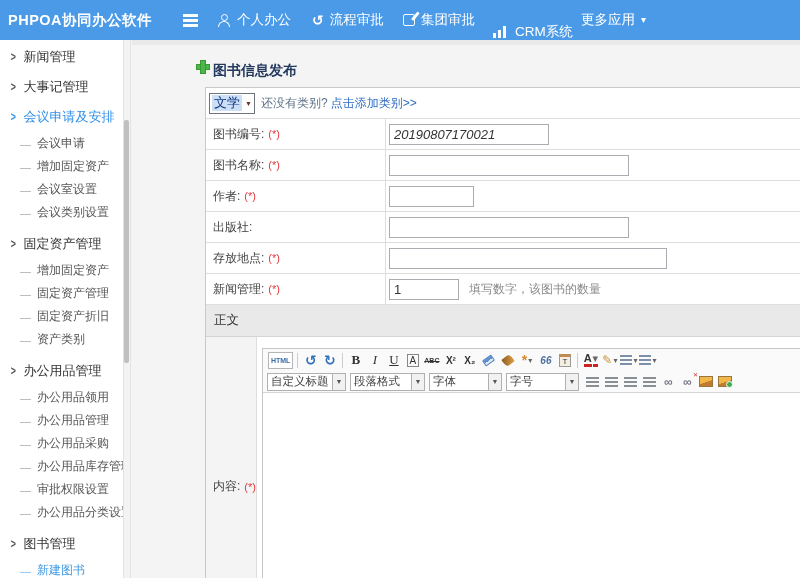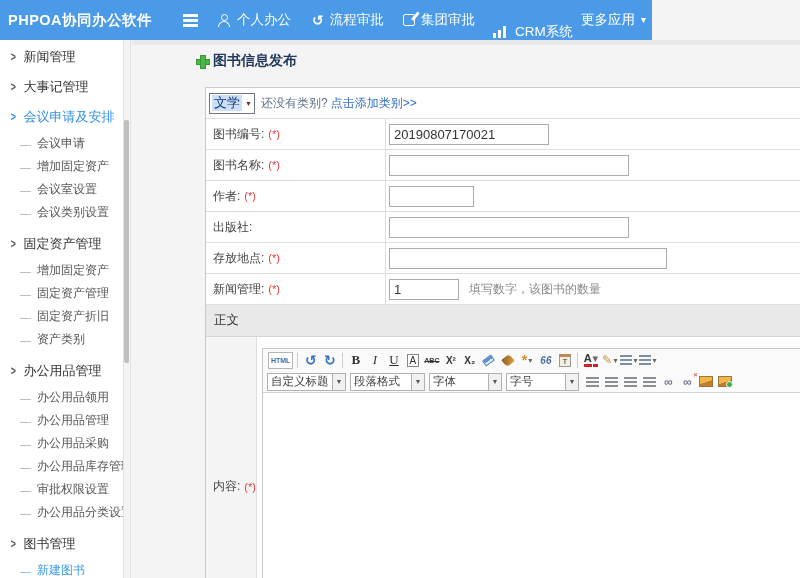--- a/index.html
+++ b/index.html
@@ -1,20 +1,20 @@
 <!DOCTYPE html>
 <html><head>
 <meta charset="utf-8">
 <style>
   html,body{margin:0;padding:0;width:800px;height:578px;overflow:hidden;
     font-family:"Liberation Sans","DejaVu Sans",sans-serif;background:#f4f4f4;}
   *{box-sizing:border-box;}
 
   
-  .navbar{position:absolute;left:0;top:0;width:652px;height:40px;background:#4a9ae8;z-index:5;}
+  .navbar{position:absolute;left:0;top:0;width:800px;height:40px;background:#4a9ae8;z-index:5;}
   .brand{position:absolute;left:8px;top:0;height:40px;line-height:40px;color:#fff;
     font-size:14.5px;font-weight:bold;letter-spacing:.5px;}
   .burger{position:absolute;left:183px;top:14px;width:15px;height:13px;cursor:pointer;}
   .burger i{display:block;width:15px;height:2.5px;background:#fff;margin-bottom:2.5px;}
   .nav-item{position:absolute;top:0;height:40px;display:flex;align-items:center;gap:6px;
     color:#fff;font-size:13.5px;cursor:pointer;white-space:nowrap;}
   .ic{display:inline-block;position:relative;}
   .ic-user-icon{width:13px;height:13px;}
   .ic-user-icon::before{content:"";position:absolute;left:3px;top:0;width:5px;height:5px;
     border:1.5px solid #fff;border-radius:50%;}
@@ -51,21 +51,21 @@
 
   
   .content{position:absolute;left:132px;top:40px;width:668px;height:538px;background:#f4f4f4;}
   .topstrip{position:absolute;left:0;top:0;width:668px;height:5px;background:#e9e9e9;}
   .page-title{position:absolute;left:64px;top:12px;display:flex;align-items:center;gap:5px;}
   .plus-icon{position:relative;width:12px;height:12px;}
   .plus-icon::before{content:"";position:absolute;left:0;top:4px;width:12px;height:4px;
     background:#4cb748;border:1px solid #379a33;}
   .plus-icon::after{content:"";position:absolute;left:4px;top:0;width:4px;height:12px;
     background:#4cb748;border:1px solid #379a33;}
-  .title-text{font-size:14px;font-weight:bold;color:#24395e;}
+  .title-text{font-size:14px;font-weight:bold;color:#24395e;margin-top:10px;}
 
   
   .form-table{position:absolute;left:73px;top:47px;width:600px;
     border-top:1px solid #c9c9c9;border-left:1px solid #c9c9c9;background:#fff;}
   .frow{display:flex;height:31px;border-bottom:1px solid #dedede;background:#fff;}
   .flabel{width:180px;display:flex;align-items:center;padding-left:7px;font-size:12px;
     color:#444;border-right:1px solid #dedede;white-space:nowrap;}
   .star{color:#e4393c;margin-left:4px;font-size:11px;}
   .fvalue{flex:1;display:flex;align-items:center;padding-left:3px;overflow:visible;white-space:nowrap;}
   .tin{height:21px;border:1px solid #a9adb2;font-size:13px;color:#333;padding:0 4px;
@@ -269,21 +269,21 @@
           <span class="nocat">还没有类别?</span>
           <a class="addlink">点击添加类别&gt;&gt;</a>
         </div>
       </div>
       <div class="frow">
         <div class="flabel">
           <span>图书编号:</span>
           <span class="star">(*)</span>
         </div>
         <div class="fvalue">
-          <input class="tin" value="20190807170021" style="width: 160px;">
+          <input class="tin" value="20190807170021" style="width: 160px; font-style: italic;">
         </div>
       </div>
       <div class="frow">
         <div class="flabel">
           <span>图书名称:</span>
           <span class="star">(*)</span>
         </div>
         <div class="fvalue">
           <input class="tin" style="width: 240px;">
         </div>

